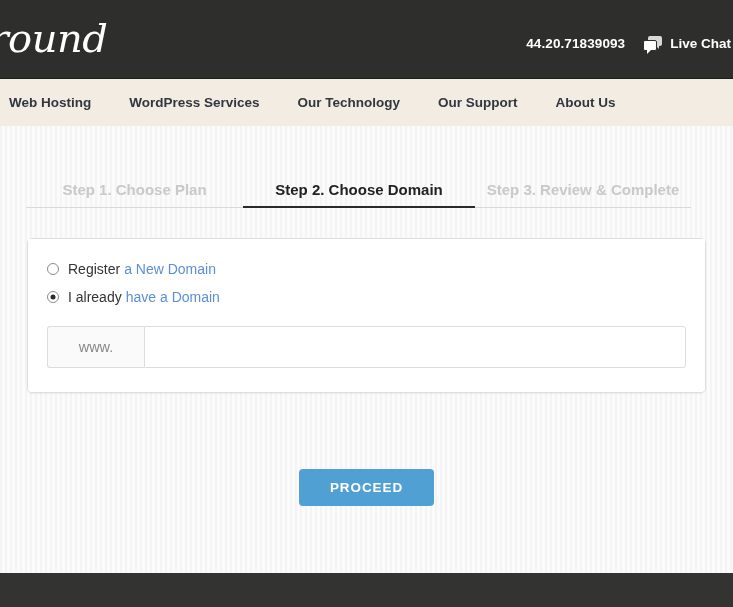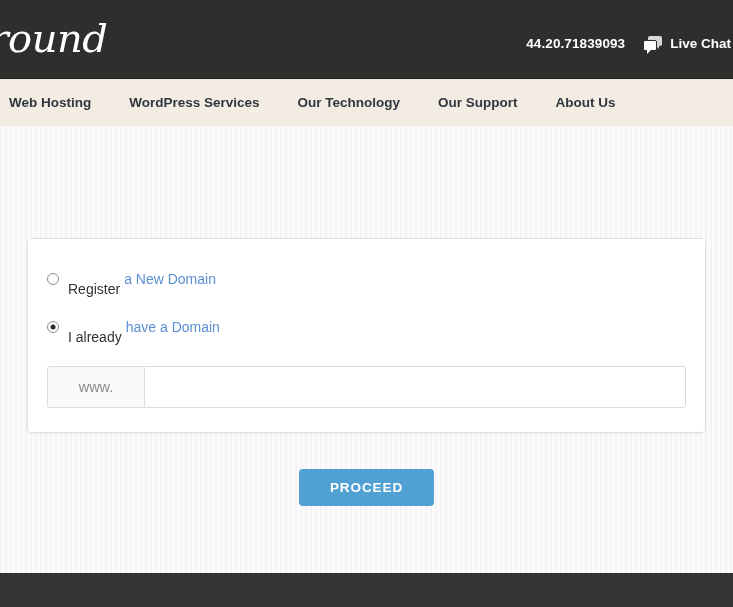--- a/index.html
+++ b/index.html
@@ -230,21 +230,20 @@
     position: absolute;
     left: 50%; top: 50%;
     transform: translate(-50%, -50%);
     width: 5px; height: 5px;
     border-radius: 50%;
     background: #2b2b2b;
   }
   .radio-text {
     color: #333333;
     white-space: nowrap;
-    margin-top: 20px;
   }
   .radio-link {
     color: #5b8fd4;
     margin-left: 4px;
     text-decoration: none;
     cursor: pointer;
   }
 
   
   .input-group {
@@ -333,20 +332,25 @@
     <li class="nav-item">WordPress Services</li>
     <li class="nav-item">Our Technology</li>
     <li class="nav-item">Our Support</li>
     <li class="nav-item">About Us</li>
 
   </ul>
 </div>
 
 <div class="content">
 
+  <div class="steps">
+    <div class="step step-1">Step 1. Choose Plan</div>
+    <div class="step step-2">Step 2. Choose Domain</div>
+    <div class="step step-3">Step 3. Review &amp; Complete</div>
+  </div>
 
   <div class="panel">
     <div class="panel-body">
 
       <div class="radio-row">
         <span class="radio-mark"></span>
         <span class="radio-text">Register</span>
         <span class="radio-link">a New Domain</span>
       </div>
 

